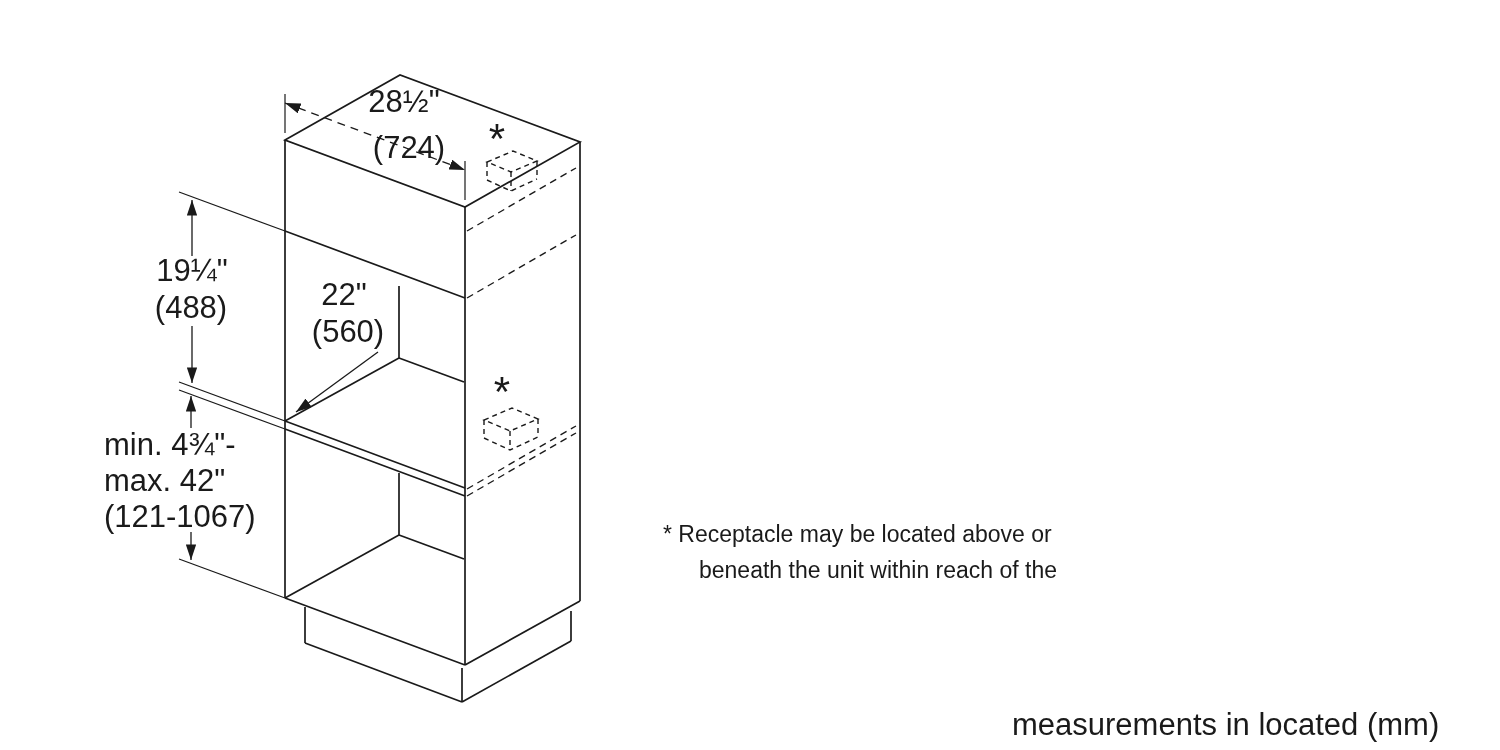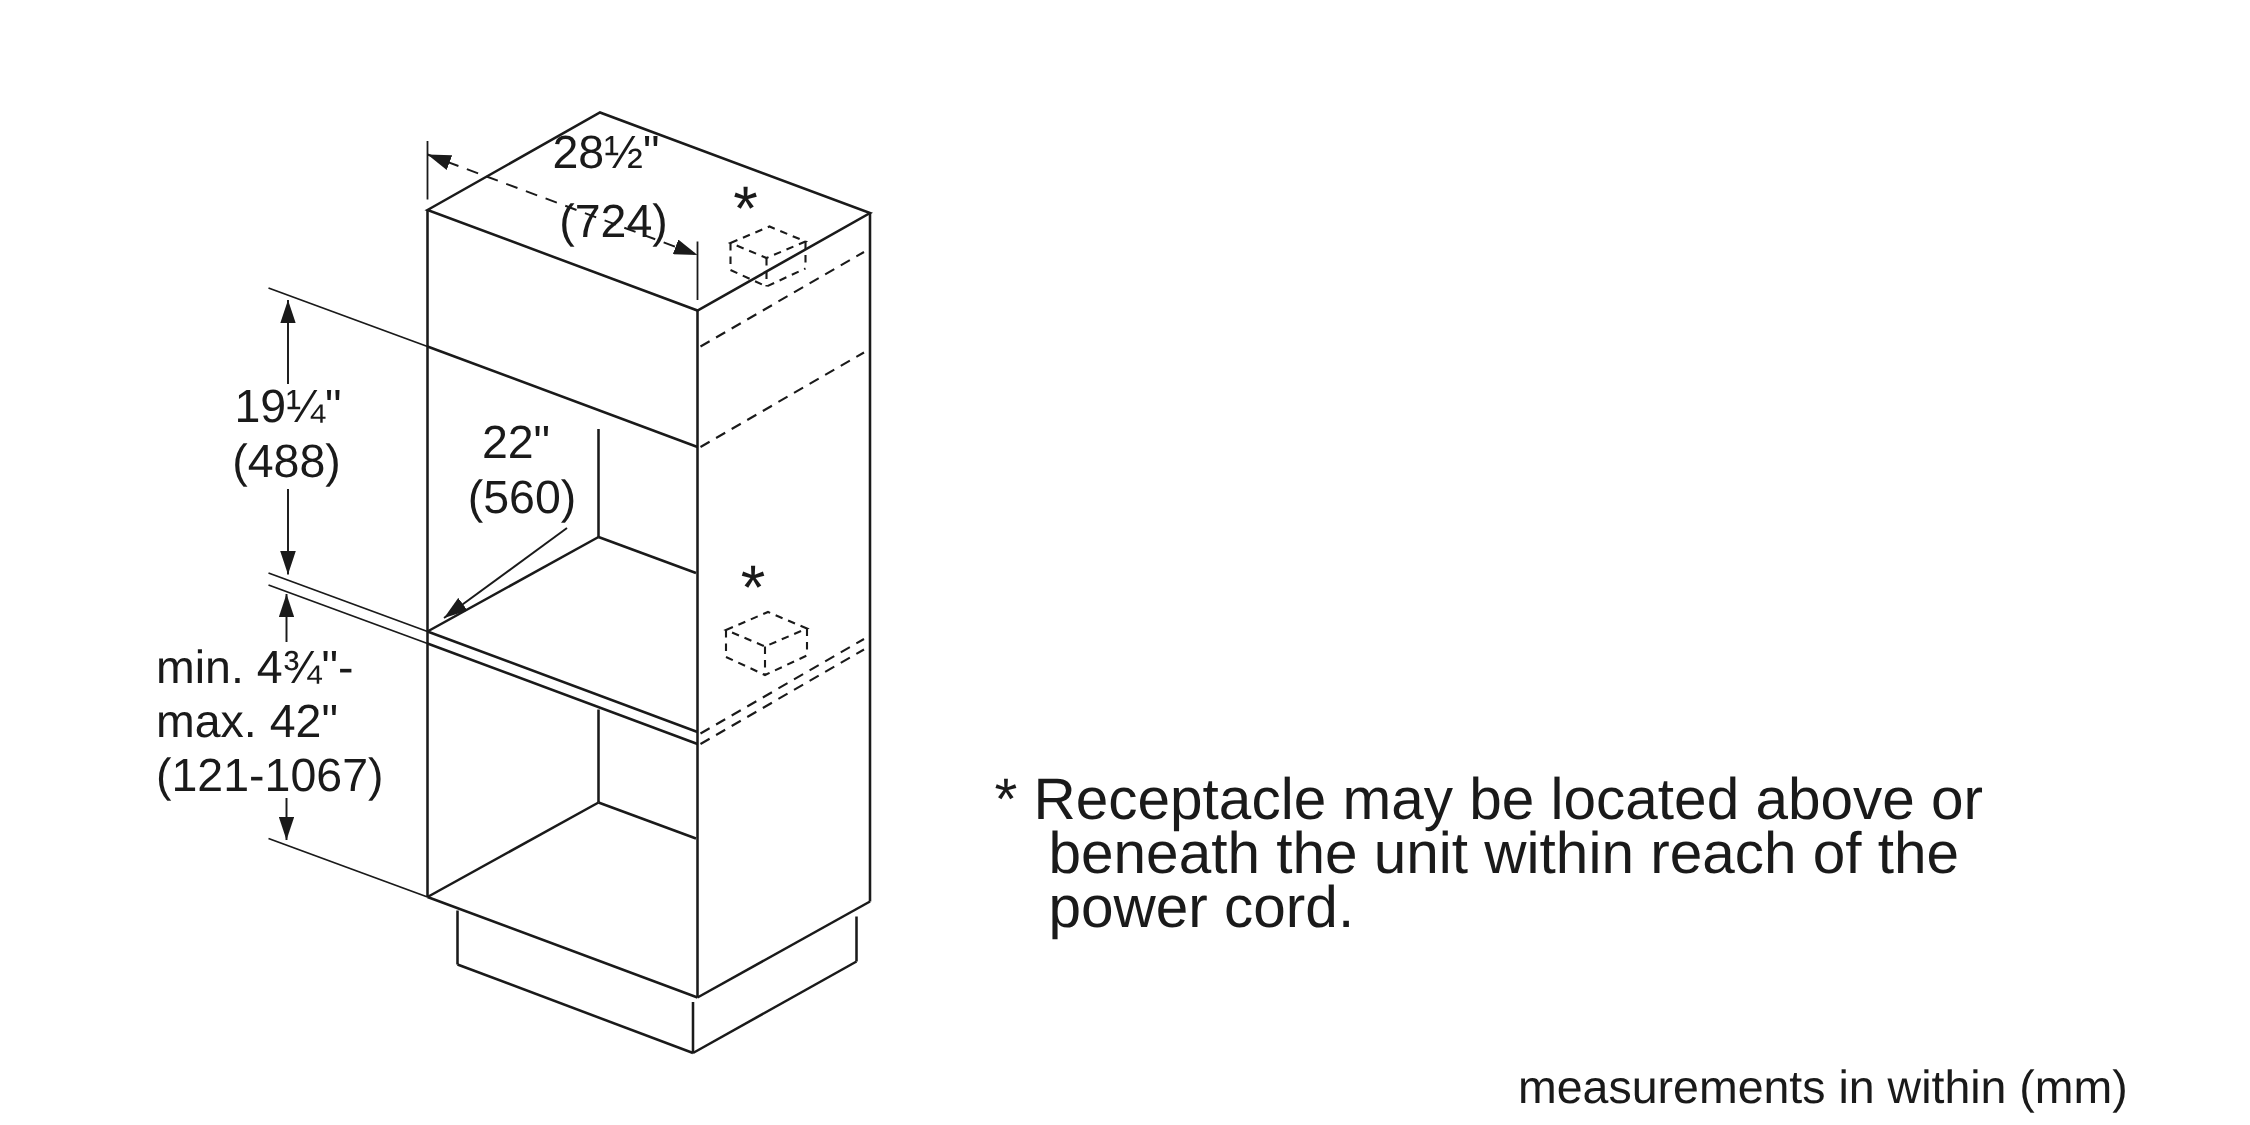--- a/index.html
+++ b/index.html
@@ -32,21 +32,21 @@
     fill: #1a1a1a;
     font-family: "Liberation Sans", "DejaVu Sans", sans-serif;
     font-size: 31px;
   }
   svg text.ast { font-size: 42px; }
 
   .note {
     position: absolute;
     left: 663px;
     top: 516px;
-    font-size: 39px;
+    font-size: 23px;
     line-height: 36px;
     white-space: nowrap;
   }
   .note .cont { margin-left: 36px; }
 
   .units {
     position: absolute;
     left: 1012px;
     top: 707px;
     font-size: 31px;
@@ -157,18 +157,17 @@
     <text class="ast" x="502" y="406" text-anchor="middle">*</text>
 
     <text x="104" y="455">min. 4¾"-</text>
     <text x="104" y="491">max. 42"</text>
     <text x="104" y="527">(121-1067)</text>
   </svg>
 
   <div class="note">
     <div>* Receptacle may be located above or</div>
     <div class="cont">beneath the unit within reach of the</div>
-    <div class="cont">power cord.</div>
   </div>
 
-  <div class="units">measurements in within (mm)</div>
+  <div class="units">measurements in located (mm)</div>
 
 </div>
 
 </body></html>

